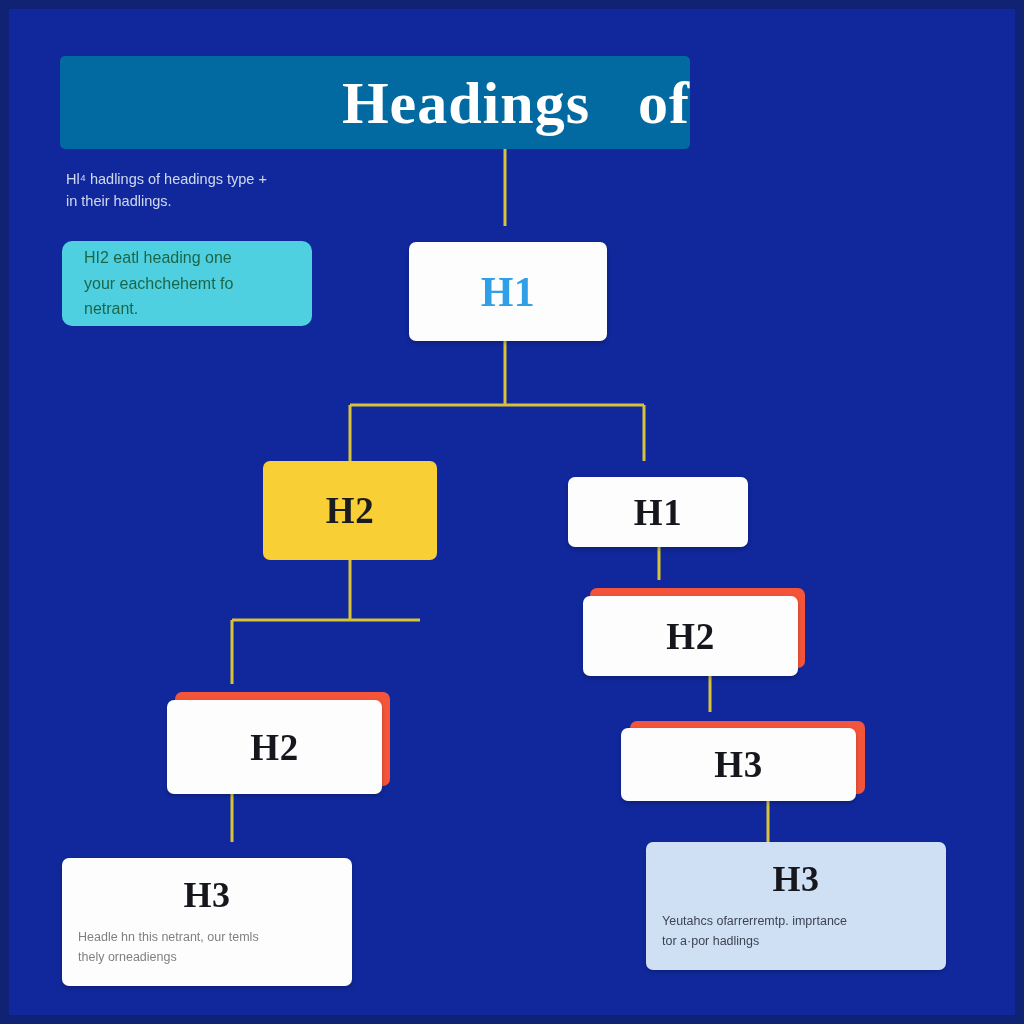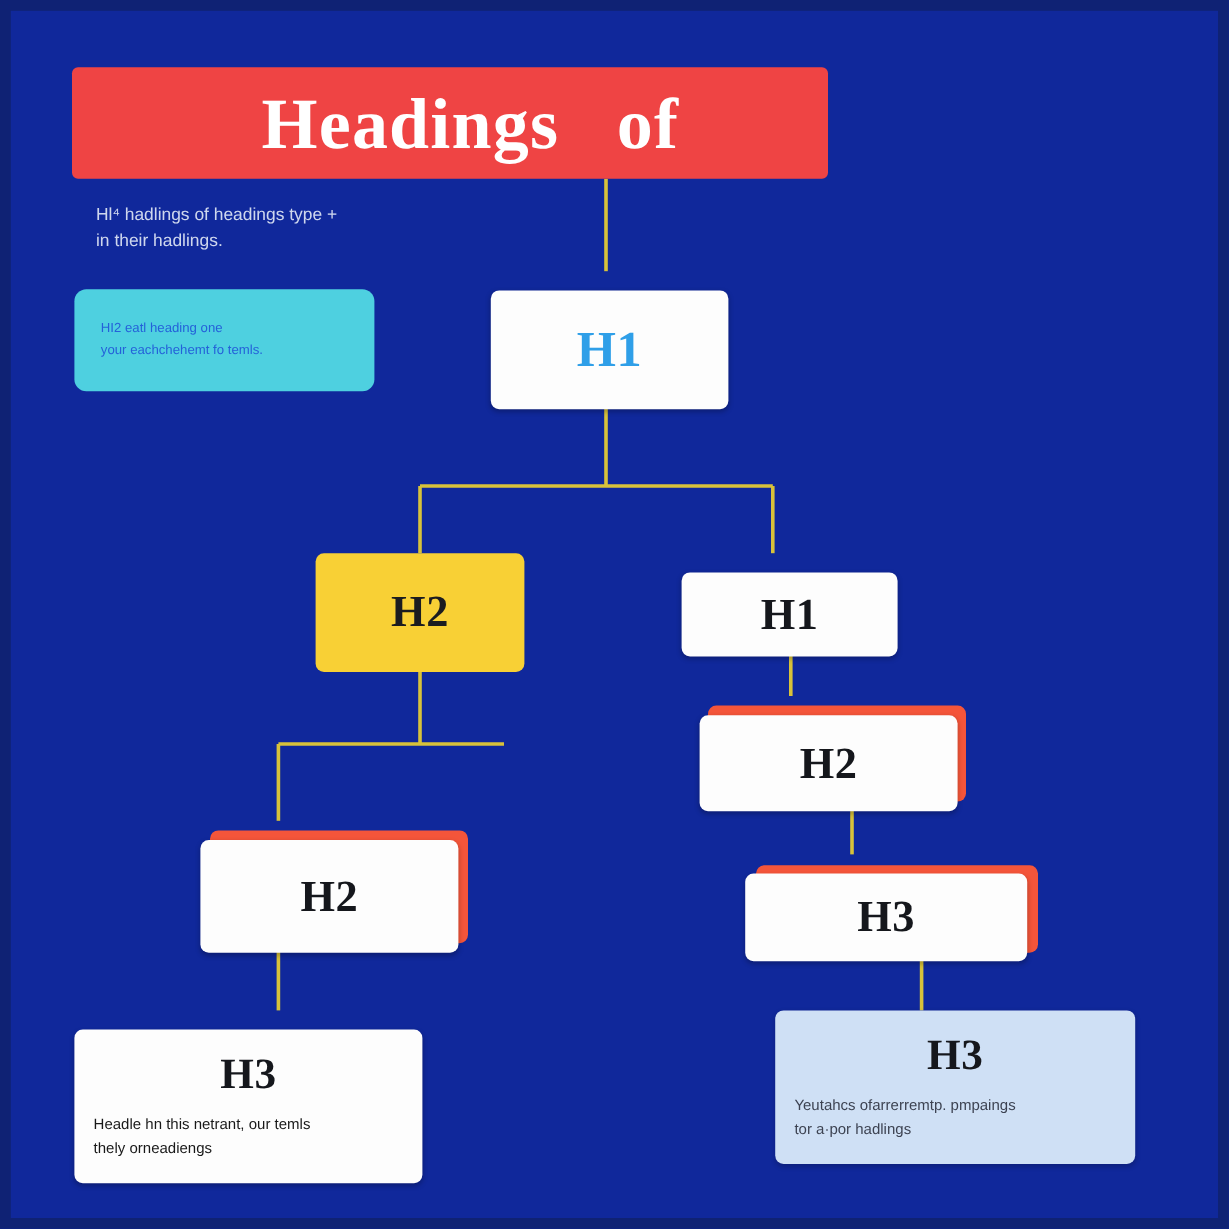--- a/index.html
+++ b/index.html
@@ -51,23 +51,23 @@
     font-weight: bold;
     letter-spacing: 0.5px;
     line-height: 1;
   }
   
   #title-banner {
     left: 60px;
     top: 56px;
     width: 630px;
     height: 93px;
-    background: #ef4444;
+    background: #0369a1;
     border-radius: 5px;
-    align-items: center;
+    align-items: flex-end;
     justify-content: center;
     padding-left: 34px;
   }
   #title-banner .title {
     color: #ffffff;
     font-size: 60px;
     font-family: "Liberation Serif", serif;
     letter-spacing: 1px;
     white-space: pre;
   }
@@ -75,38 +75,37 @@
   #intro-text {
     position: absolute;
     left: 66px;
     top: 168px;
     width: 300px;
     color: #dfe6f5;
     font-size: 14.5px;
     line-height: 1.55;
     z-index: 3;
     opacity: 0.92;
-    margin-left: 14px;
   }
   
   #note-box {
     left: 62px;
     top: 241px;
     width: 250px;
     height: 85px;
     background: #4ed0e0;
     border-radius: 10px;
     align-items: flex-start;
     justify-content: center;
     padding: 0 22px;
     z-index: 3;
   }
   #note-box .note-text {
-    color: #1d4ed8;
-    font-size: 11px;
+    color: #14532d;
+    font-size: 16px;
     line-height: 1.6;
     opacity: 0.85;
   }
   
   .card {
     background: #fdfdfd;
     border-radius: 7px;
     box-shadow: 0 2px 4px rgba(0,0,0,0.25);
     margin-top: 16px;
   }
@@ -199,21 +198,21 @@
     width: 290px;
     height: 128px;
     justify-content: flex-start;
     padding-top: 19px;
   }
   #node-h3-bottomleft .title { font-size: 36px; }
   .card-desc {
     margin-top: 14px;
     font-size: 12.5px;
     line-height: 1.6;
-    color: #000000;
+    color: #737373;
     text-align: left;
     align-self: flex-start;
     padding: 0 16px;
     opacity: 0.9;
   }
   
   #node-h3-bottomright {
     left: 646px;
     top: 842px;
     width: 300px;
@@ -265,21 +264,21 @@
     <span class="title">Headings   of</span>
   </div>
 
   <div id="intro-text">
     <div>Hl⁴ hadlings of headings type +</div>
     <div>in their hadlings.</div>
   </div>
 
   <div class="node" id="note-box">
     <div class="note-text">HI2 eatl heading one</div>
-    <div class="note-text">your eachchehemt fo temls.</div>
+    <div class="note-text">your eachchehemt fo netrant.</div>
   </div>
 
   <div class="node card" id="node-h1-main">
     <span class="title">H1</span>
   </div>
 
   <div class="node" id="node-h2-yellow">
     <span class="title">H2</span>
   </div>
 
@@ -306,19 +305,19 @@
     <span class="title">H3</span>
     <div class="card-desc">
       <div>Headle hn this netrant, our temls</div>
       <div>thely orneadiengs</div>
     </div>
   </div>
 
   <div class="node" id="node-h3-bottomright">
     <span class="title">H3</span>
     <div class="card-desc">
-      <div>Yeutahcs ofarrerremtp. pmpaings</div>
+      <div>Yeutahcs ofarrerremtp. imprtance</div>
       <div>tor a·por hadlings</div>
     </div>
   </div>
 
 </div>
 <div id="frame"></div>
 
 </body></html>

